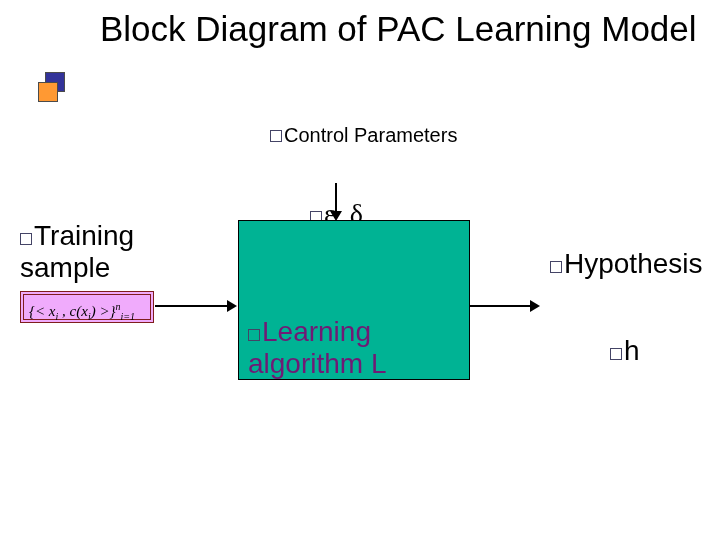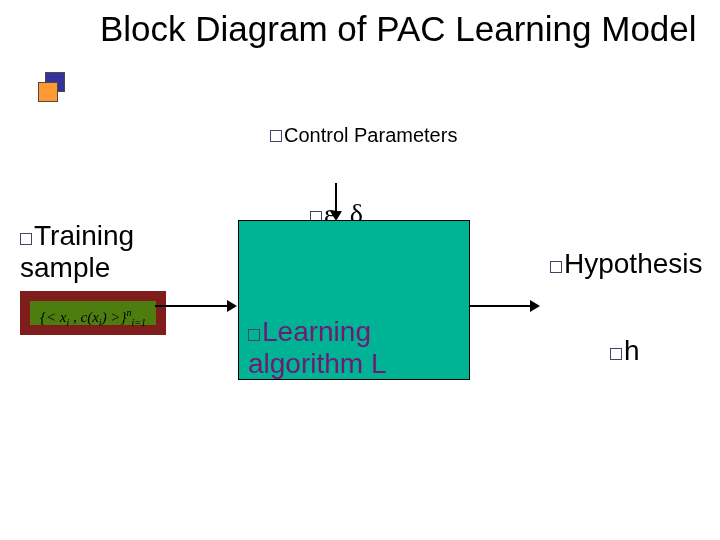--- a/index.html
+++ b/index.html
@@ -143,23 +143,22 @@
     right: -2px;
     top: -5px;
     border-top: 6px solid transparent;
     border-bottom: 6px solid transparent;
     border-left: 10px solid #000;
   }
 
   
   .frame {
     position: absolute;
-    border: 7px solid #7f1d1d;
-    background: #4d7c0f;
-    text-align: center;
+    border: 1px solid #7f1d1d;
+    background: #f0abfc;
   }
   .formula {
     font-family: "Times New Roman", serif;
     font-style: italic;
     font-size: 15px;
     padding: 6px 5px 4px 5px;
     white-space: nowrap;
   }
   .formula sub, .formula sup {
     font-size: 10px;

